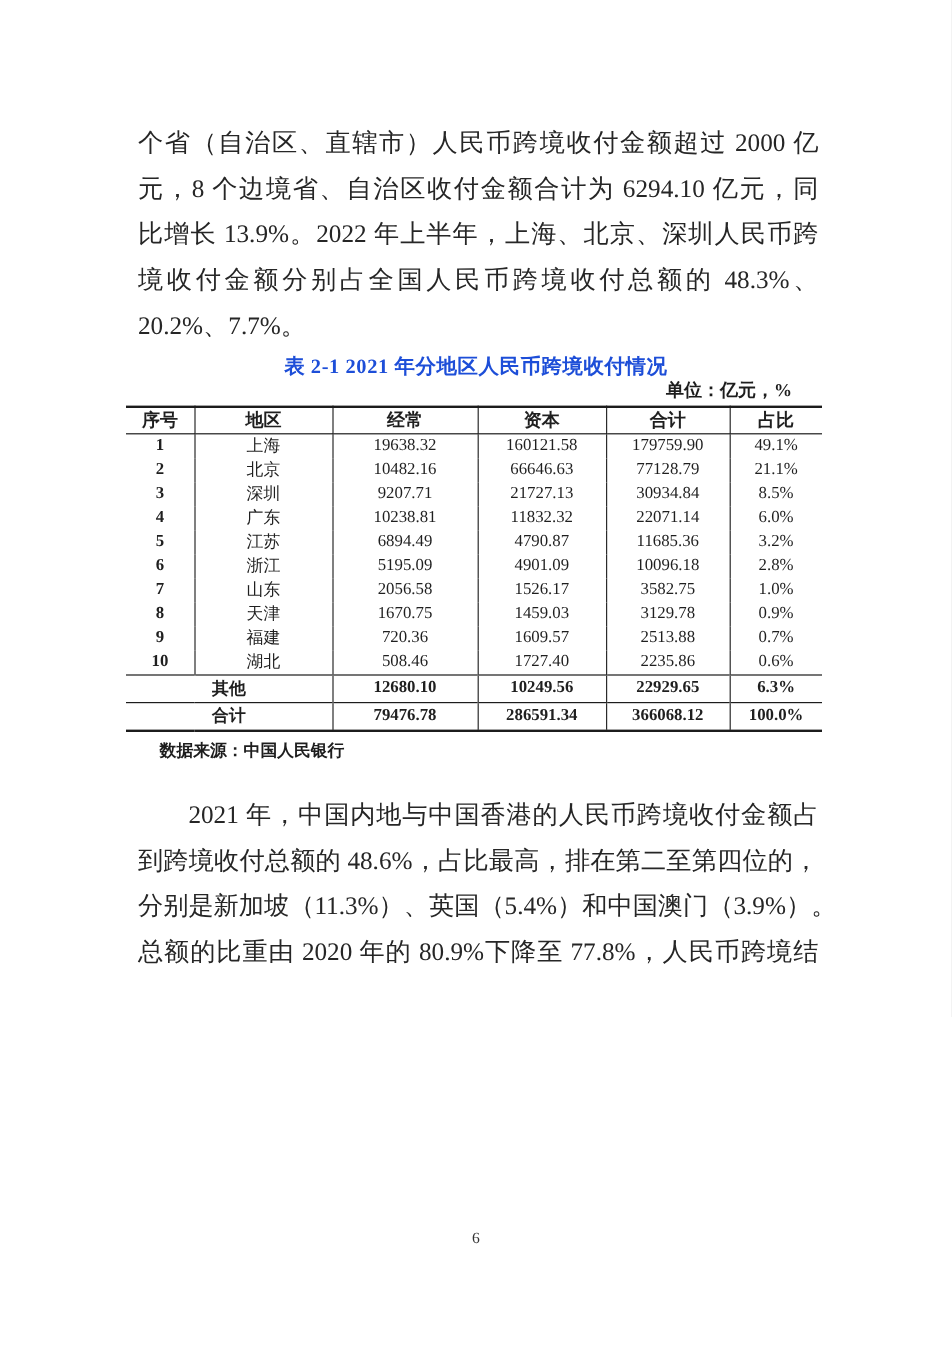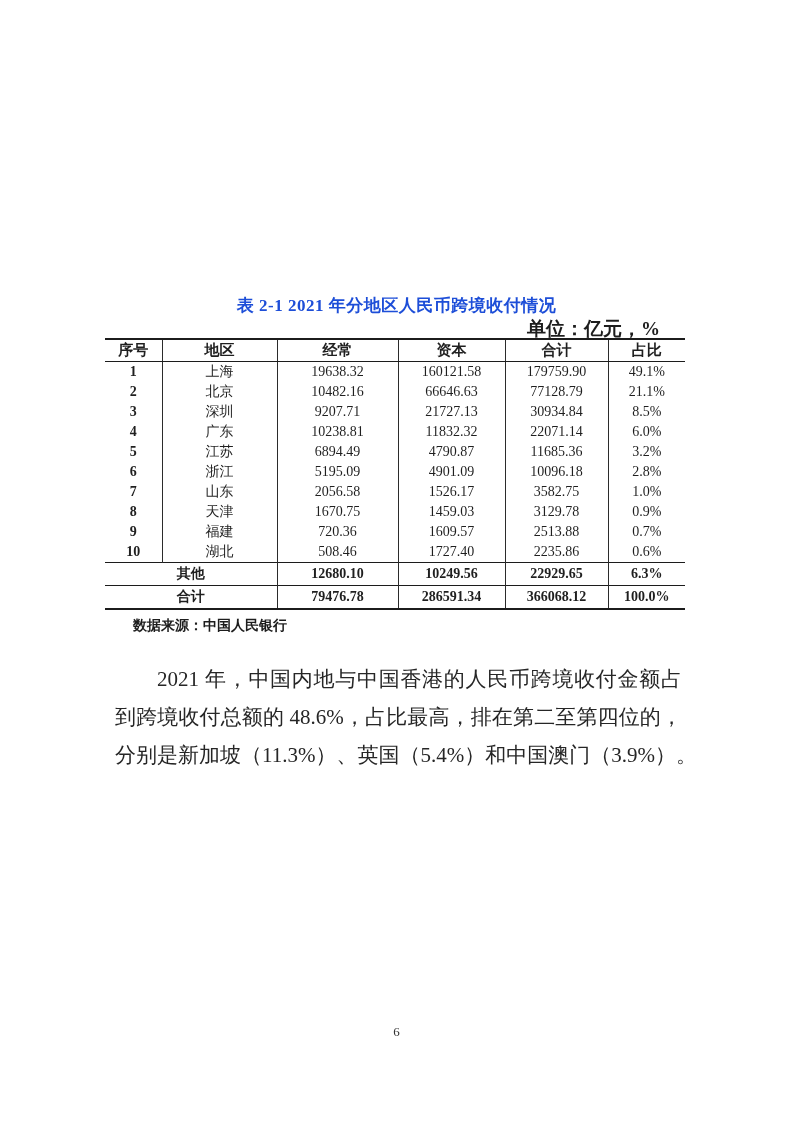--- a/index.html
+++ b/index.html
@@ -27,21 +27,21 @@
   .pline.lastline{text-align-last:left;}
   .pline.indent{padding-left:42px;width:525px;}
 
   .tbl-title{
     position:absolute;top:294px;left:0;width:793px;
     text-align:center;font-size:17px;font-weight:bold;color:#1d4ed8;
     letter-spacing:0.5px;
   }
   .unit-note{
     position:absolute;top:316px;right:133px;
-    font-size:19px;font-weight:bold;color:#1d1d1d;
+    font-size:15px;font-weight:bold;color:#1d1d1d;
   }
 
   .dtable{
     position:absolute;top:338px;left:105px;
     width:580px;
     border-collapse:collapse;table-layout:fixed;
     border-top:2.5px solid #1c1c1c;
     border-bottom:2.5px solid #1c1c1c;
     font-size:14px;color:#1f1f1f;
   }
@@ -87,20 +87,27 @@
     text-shadow:-1px -1px 0 #ffffff,1px 1px 1px #bdbdbd;
     letter-spacing:1px;
     font-family:"Liberation Sans","DejaVu Sans",sans-serif;
   }
 </style>
 </head>
 <body>
 
 <div class="page">
 
+  <div class="para p1">
+    <div class="pline">个省（自治区、直辖市）人民币跨境收付金额超过 2000 亿</div>
+    <div class="pline">元，8 个边境省、自治区收付金额合计为 6294.10 亿元，同</div>
+    <div class="pline">比增长 13.9%。2022 年上半年，上海、北京、深圳人民币跨</div>
+    <div class="pline">境收付金额分别占全国人民币跨境收付总额的 48.3%、</div>
+    <div class="pline lastline">20.2%、7.7%。</div>
+  </div>
 
   <div class="tbl-title">表 2-1 2021 年分地区人民币跨境收付情况</div>
   <div class="unit-note">单位：亿元，%</div>
 
   <table class="dtable">
     <colgroup>
       <col class="c1">
         <col class="c2">
         <col class="c3">
         <col class="c4">
@@ -214,18 +221,19 @@
       </tr>
     </tbody>
   </table>
 
   <div class="source">数据来源：中国人民银行</div>
 
   <div class="para p2">
     <div class="pline indent">2021 年，中国内地与中国香港的人民币跨境收付金额占</div>
     <div class="pline">到跨境收付总额的 48.6%，占比最高，排在第二至第四位的，</div>
     <div class="pline">分别是新加坡（11.3%）、英国（5.4%）和中国澳门（3.9%）。</div>
+    <div class="pline">总额的比重由 2020 年的 80.9%下降至 77.8%，人民币跨境结</div>
   </div>
 
   <div class="pageno">6</div>
 
 
 </div>
 
 </body></html>

